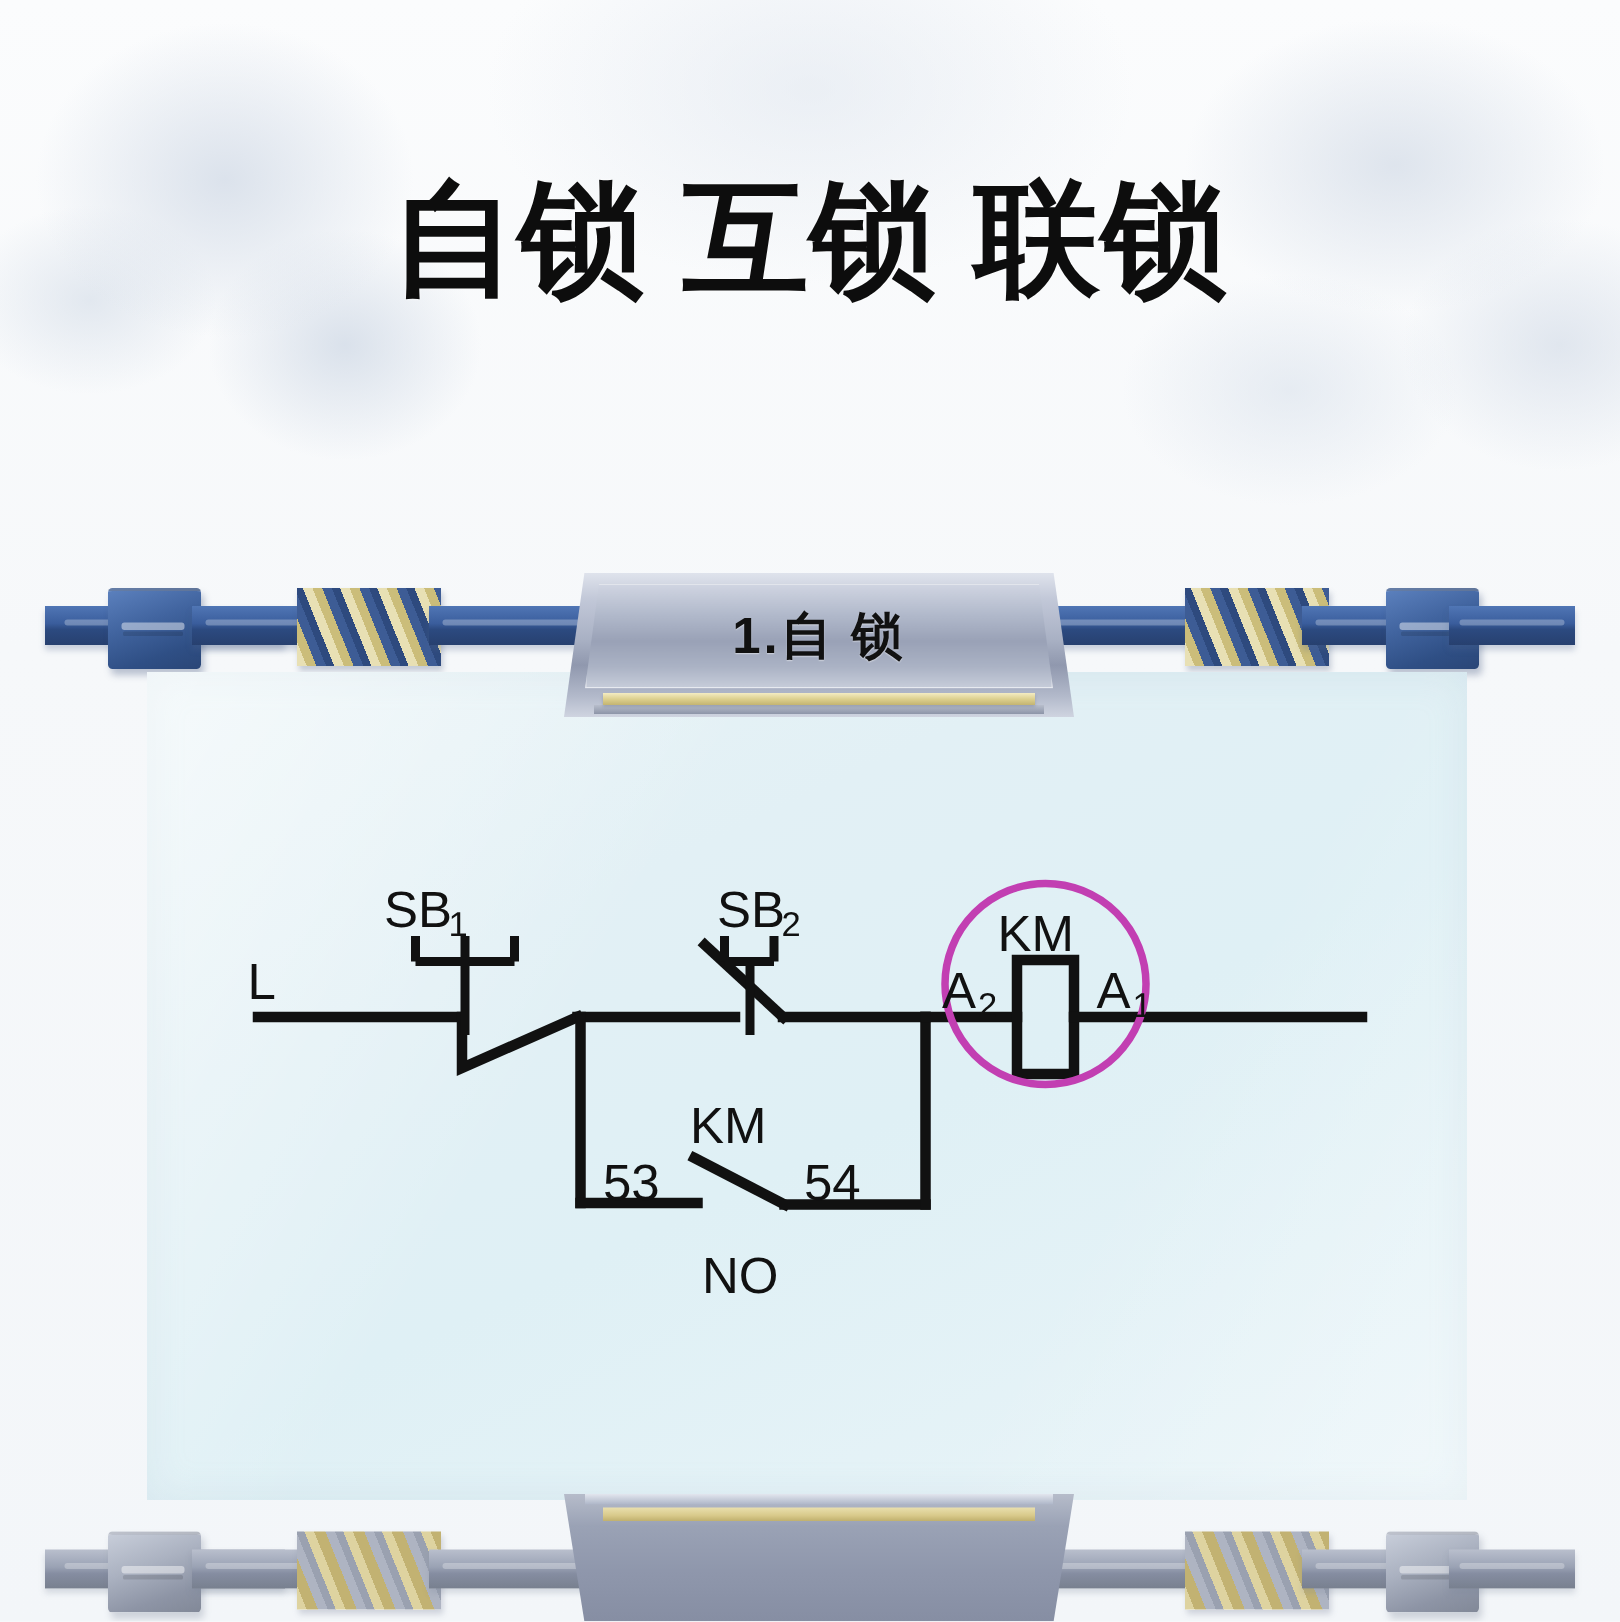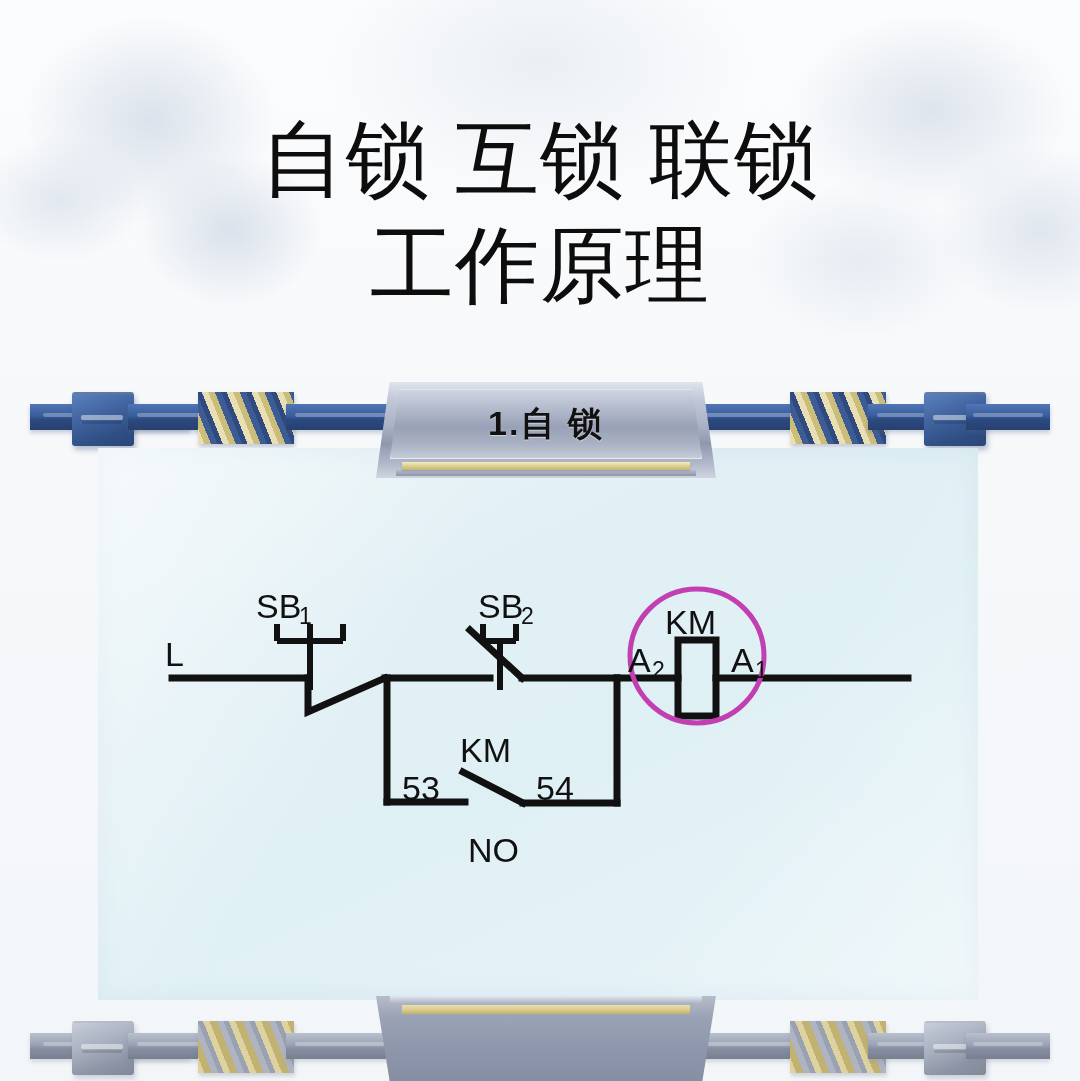--- a/index.html
+++ b/index.html
@@ -20,21 +20,21 @@
       radial-gradient(ellipse 200px 140px at 930px 110px, rgba(213,221,232,.75), rgba(213,221,232,0) 70%),
       radial-gradient(ellipse 150px 120px at 1040px 230px, rgba(214,222,233,.7), rgba(214,222,233,0) 70%),
       radial-gradient(ellipse 160px 110px at 860px 260px, rgba(218,226,236,.6), rgba(218,226,236,0) 70%),
       radial-gradient(ellipse 300px 180px at 540px 60px, rgba(222,229,238,.55), rgba(222,229,238,0) 72%),
       linear-gradient(180deg,#fbfcfd 0%,#f6f8fa 40%,#f3f6f9 100%);
   }
 
   
   .title-wrap{position:absolute;left:0;top:112px;width:1080px;text-align:center;}
   .title-line{
-    color:#0d0d0d;font-weight:normal;line-height:1.12;
+    color:#0d0d0d;font-weight:bold;line-height:1.12;
     font-family:"Liberation Sans","DejaVu Sans",sans-serif;
     letter-spacing:1px;
     text-shadow:0 0 2px rgba(255,255,255,.9);
   }
   .title-1{font-size:84px;}
   .title-2{font-size:84px;margin-top:12px;}
 
   
   .rail{position:absolute;left:0;width:1080px;height:96px;}
   .rail-top{top:378px;}
@@ -143,21 +143,20 @@
 </style>
 </head>
 <body>
 
 <div id="stage">
 
   <div class="bg"></div>
 
   <div class="title-wrap">
     <div class="title-line title-1">自锁  互锁 联锁</div>
-    <div class="title-line title-2">工作原理</div>
   </div>
 
   <div class="rail rail-top">
     <div class="bar bar-blue" style="left:30px;top:26px;width:160px;"></div>
     <div class="knob knob-blue" style="left:72px;top:14px;"></div>
     <div class="bar bar-blue" style="left:128px;top:26px;width:110px;"></div>
     <div class="hatch hatch-gold" style="left:198px;top:14px;"></div>
     <div class="bar bar-blue" style="left:286px;top:26px;width:110px;"></div>
 
     <div class="bar bar-blue" style="left:690px;top:26px;width:120px;"></div>

